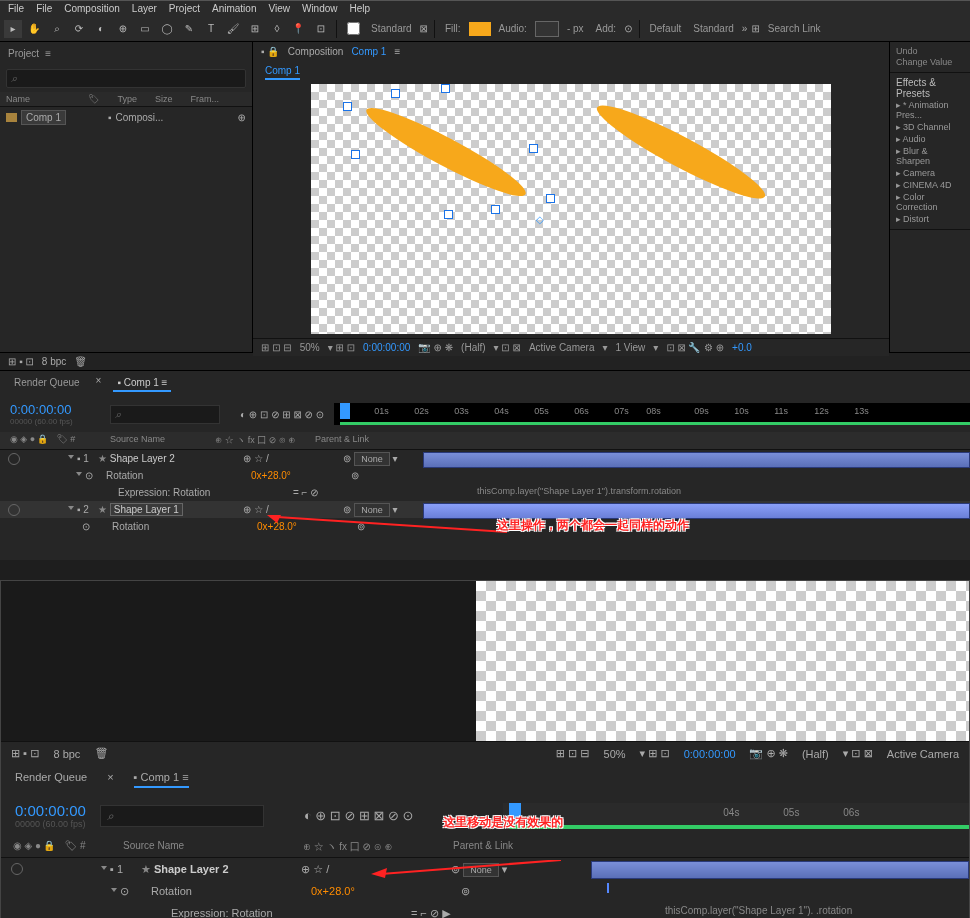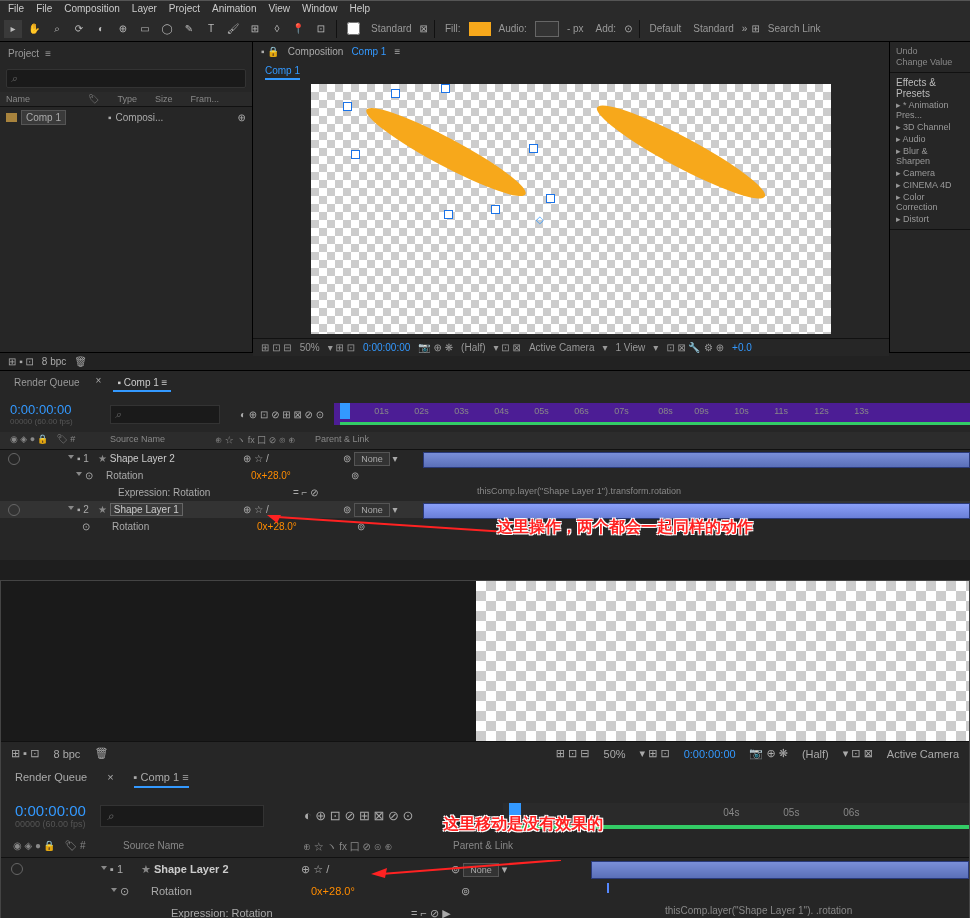--- a/index.html
+++ b/index.html
@@ -41,21 +41,21 @@
 .fx-item{padding:1px 0;font-size:9px;color:#999}
 .timeline{background:#262626;border-top:1px solid #000}
 .tl-tabs{display:flex;padding:4px 10px;gap:12px;font-size:10px}
 .tl-tabs .tab{padding:2px 4px;color:#999}
 .tl-tabs .tab.active{border-bottom:2px solid #3399ff;color:#ccc}
 .tl-header{display:flex;align-items:center}
 .tl-time{padding:6px 10px;color:#3399ff;font-size:13px;min-width:90px}
 .tl-time .sub{font-size:8px;color:#555}
 .tl-search{flex:0 0 100px;padding:2px 4px;background:#1a1a1a;border:1px solid #333;color:#666;font-style:italic;font-size:11px;margin-right:10px}
 .tl-icons{display:flex;gap:8px;margin:0 10px}
-.ruler{flex:1;position:relative;height:22px;background:#4c1d95;font-size:9px;color:#888}
+.ruler{flex:1;position:relative;height:22px;background:#000000;font-size:9px;color:#888}
 .ruler .tick{position:absolute;top:3px}
 .ruler .playhead{position:absolute;left:6px;top:0;width:10px;height:16px;background:#3399ff}
 .tl-colhead{display:flex;padding:2px 0;font-size:9px;color:#888;background:#2c2c2c;border-bottom:1px solid #111}
 .tl-colhead .c1{width:100px;padding-left:10px}
 .tl-colhead .c2{width:105px}
 .tl-colhead .c3{width:100px}
 .tl-colhead .c4{flex:0 0 70px}
 .layer-row{display:flex;align-items:center;padding:1px 0;font-size:10px;min-height:15px}
 .layer-row .lc1{width:60px;display:flex;gap:4px;padding-left:8px}
 .layer-row .lc2{width:145px}
@@ -66,21 +66,21 @@
 .tri{display:inline-block;width:0;height:0;border-left:4px solid #888;border-top:3px solid transparent;border-bottom:3px solid transparent;margin-right:3px}
 .tri.open{border-left:3px solid transparent;border-right:3px solid transparent;border-top:4px solid #888}
 .star{color:#888}
 .layer-name{color:#ccc}
 .layer-name.boxed{background:#3a3a3a;border:1px solid #666;padding:0 3px}
 .rot-val{color:#ff8c00}
 .parent-sel{background:#333;padding:1px 6px;font-size:9px;border:1px solid #555}
 .bar{height:14px;background:linear-gradient(#7a8fd8,#5a6fb8);border:1px solid #2a3a7a}
 .bar.sel{background:linear-gradient(#8a9ff8,#6a7fd8)}
 .expr-text{color:#888;font-size:9px;padding-left:4px}
-.annotation{color:#ff2222;font-weight:bold;font-size:16px;text-shadow:1px 1px 0 #fff,-1px -1px 0 #fff,1px -1px 0 #fff,-1px 1px 0 #fff}
+.annotation{color:#ff2222;font-weight:bold;font-size:12px;text-shadow:1px 1px 0 #fff,-1px -1px 0 #fff,1px -1px 0 #fff,-1px 1px 0 #fff}
 .arrow-svg{position:absolute;pointer-events:none}
 .section2{margin-top:20px;border:1px solid #444}
 .s2-viewport{height:160px;display:flex}
 .s2-left{width:475px;background:#1a1a1a}
 .s2-right{flex:1;background-image:linear-gradient(45deg,#ccc 25%,transparent 25%),linear-gradient(-45deg,#ccc 25%,transparent 25%),linear-gradient(45deg,transparent 75%,#ccc 75%),linear-gradient(-45deg,transparent 75%,#ccc 75%);background-size:20px 20px;background-position:0 0,0 10px,10px -10px,-10px 0;background-color:#fff}
 .s2-ctrl{display:flex;align-items:center;padding:5px 10px;gap:14px;font-size:11px;background:#262626;border-top:1px solid #111}
 .s2-timeline{background:#262626}
 .s2-tabs{display:flex;padding:6px 14px;gap:20px;font-size:11px}
 .s2-header{display:flex;align-items:center}
 .s2-time{padding:8px 14px;color:#3399ff;font-size:15px}
@@ -254,21 +254,21 @@
   <div class="tl-icons">◐ ⊕ ⊡ ⊘ ⊞ ⊠ ⊘ ⊙</div>
   <div class="ruler">
     <div class="playhead"></div>
     <span class="tick" style="left:40px">01s</span>
     <span class="tick" style="left:80px">02s</span>
     <span class="tick" style="left:120px">03s</span>
     <span class="tick" style="left:160px">04s</span>
     <span class="tick" style="left:200px">05s</span>
     <span class="tick" style="left:240px">06s</span>
     <span class="tick" style="left:280px">07s</span>
-    <span class="tick" style="left:324px">08s</span>
+    <span class="tick" style="left:312px">08s</span>
     <span class="tick" style="left:360px">09s</span>
     <span class="tick" style="left:400px">10s</span>
     <span class="tick" style="left:440px">11s</span>
     <span class="tick" style="left:480px">12s</span>
     <span class="tick" style="left:520px">13s</span>
     <div style="position:absolute;left:6px;right:0;bottom:0;height:3px;background:#3c6"></div>
   </div>
 </div>
 <div class="tl-colhead">
   <div class="c1">◉ ◈ ● 🔒 &nbsp; 🏷 <span>#</span></div>

